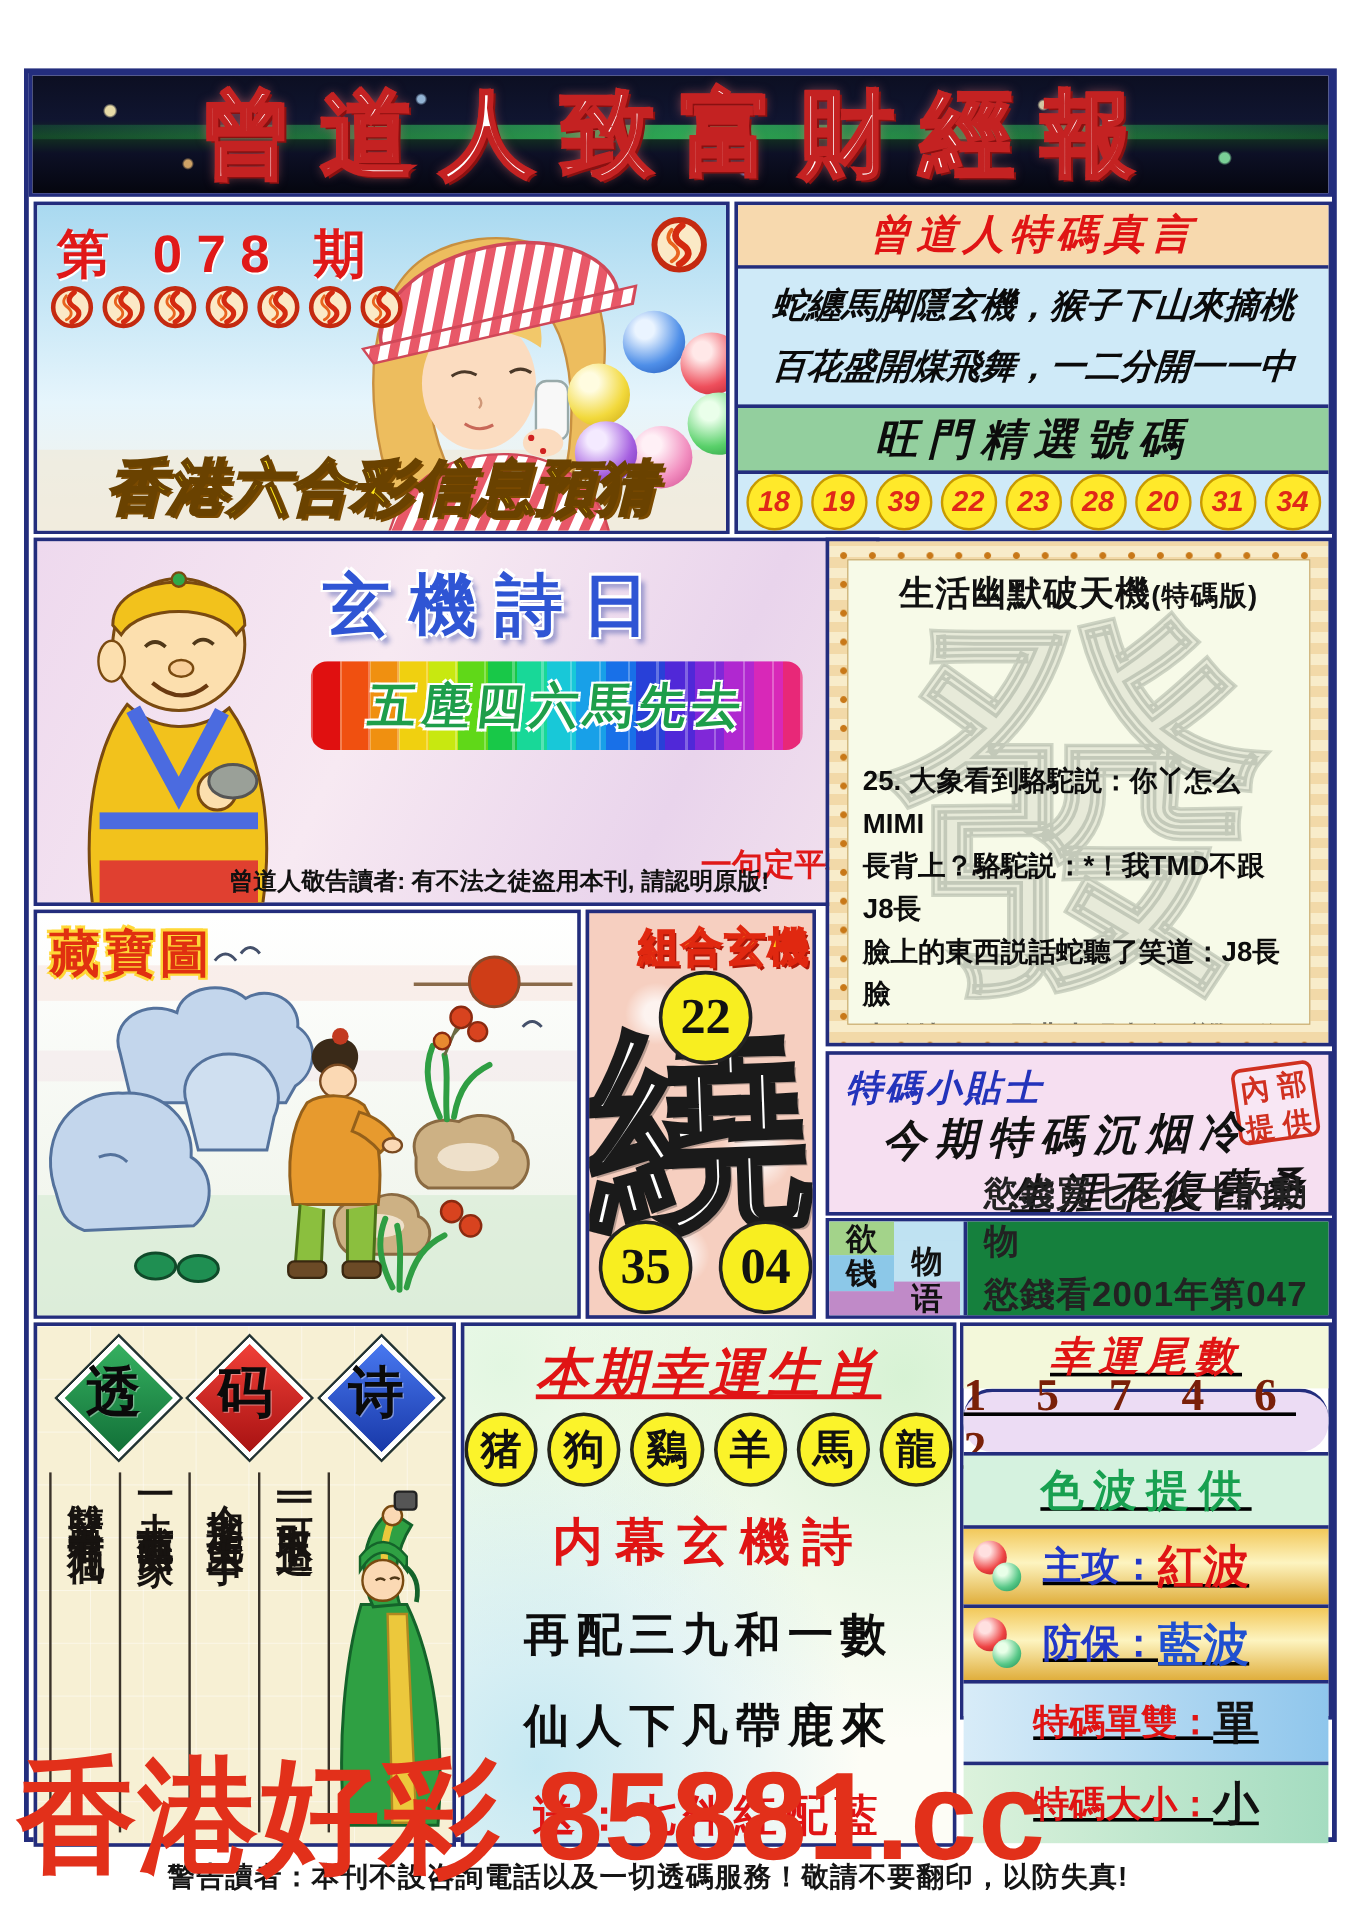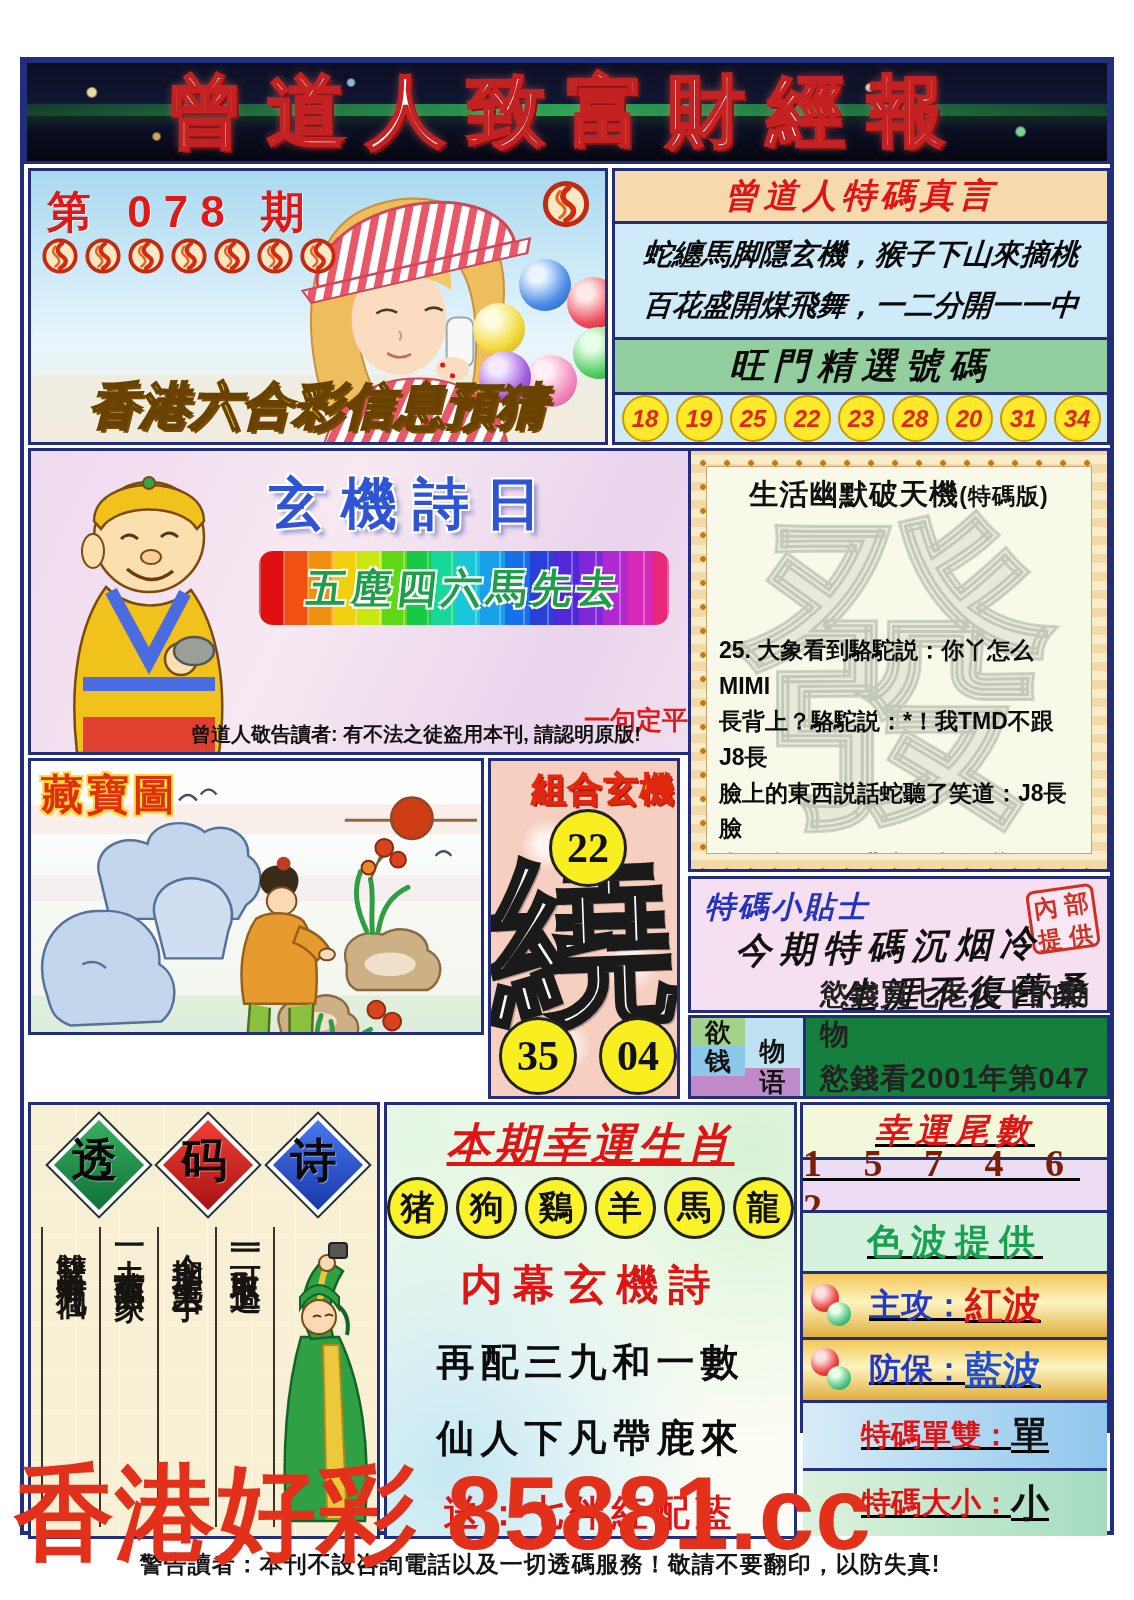--- a/index.html
+++ b/index.html
@@ -86,21 +86,21 @@
       background-size:24px 24px,auto;}
   .humor-inner{position:absolute;inset:15px;background:#f7fae8;border:1px solid #c8a868;padding:6px 12px;overflow:hidden;}
   .humor-title{text-align:center;font-size:29px;font-weight:900;color:#111;letter-spacing:1px;margin-top:2px;}
   .humor-title .suffix{font-size:23px;font-weight:700;}
   .humor-wm{position:absolute;left:50%;top:54%;transform:translate(-50%,-50%);
       font-size:330px;font-family:"Liberation Serif",serif;font-weight:700;
       color:rgba(150,158,140,.16);-webkit-text-stroke:3px rgba(130,140,125,.35);pointer-events:none;}
   .humor-body{position:relative;margin-top:118px;font-size:23px;line-height:1.55;font-weight:600;color:#0c0c0c;}
 
   
-  .treasure-block{left:28px;top:758px;width:456px;height:277px;overflow:hidden;background:#f4f8f0;}
+  .treasure-block{left:28px;top:758px;width:456px;height:341px;overflow:hidden;background:#f4f8f0;}
   .treasure-title{position:absolute;left:10px;top:6px;font-size:42px;font-weight:900;letter-spacing:4px;
       color:#e03010;text-shadow:2px 2px 0 #ffd838,-2px -2px 0 #ffd838,2px -2px 0 #ffd838,-2px 2px 0 #ffd838;}
 
   
   .combo-block{left:488px;top:758px;width:192px;height:341px;overflow:hidden;
       background:
         radial-gradient(circle at 30% 25%,rgba(255,255,255,.75) 0 10px,transparent 26px),
         radial-gradient(circle at 75% 60%,rgba(255,255,255,.7) 0 12px,transparent 30px),
         radial-gradient(circle at 40% 85%,rgba(255,255,255,.7) 0 10px,transparent 26px),
         #f6cfc0;}
@@ -187,21 +187,21 @@
   .lucky-gift{position:absolute;left:0;right:0;top:384px;text-align:center;font-size:36px;font-weight:900;
       color:#e01414;letter-spacing:6px;}
 
   
   .panel-block{left:800px;top:1102px;width:310px;height:331px;display:grid;
       grid-template-rows:52px 53px 61px 66px 63px 68px 68px;text-decoration:underline;}
   .prow{display:flex;align-items:center;justify-content:center;box-sizing:border-box;position:relative;}
   .prow + .prow{border-top:3px solid #232d7d;}
   .p-tail{background:#f3f8da;font-size:34px;font-weight:900;font-style:italic;color:#e01414;letter-spacing:6px;}
   .p-digits{background:#ecdcf4;font-size:38px;font-weight:900;color:#7a2008;letter-spacing:16px;
-      font-family:"Liberation Serif",serif;}
+      font-family:"Liberation Serif",serif;border-radius:24px;}
   .p-wave{background:#d5f2df;font-size:36px;font-weight:900;color:#18a050;letter-spacing:8px;}
   .p-gold{background:linear-gradient(180deg,#f2c85a,#fdf4c0 45%,#e0ae3c);}
   .p-blue{background:linear-gradient(90deg,#d8ecf8,#8fc6ec);}
   .p-green{background:linear-gradient(90deg,#dcf2dc,#a4dcc0);}
   .p-label-blue{font-size:32px;font-weight:900;color:#2238c8;}
   .p-label-red{font-size:30px;font-weight:900;color:#e01414;}
   .p-val-red{font-size:38px;font-weight:900;color:#e01414;}
   .p-val-blue{font-size:38px;font-weight:900;color:#2050d0;}
   .p-val-black{font-size:38px;font-weight:900;color:#111;}
   .ballpair{position:absolute;left:8px;top:50%;transform:translateY(-50%);width:44px;height:44px;}
@@ -323,21 +323,21 @@
 <div class="box truth-block">
   <div class="truth-header cc">曾道人特碼真言</div>
   <div class="truth-lines">
     <div class="truth-line">蛇纏馬脚隱玄機，猴子下山來摘桃</div>
     <div class="truth-line">百花盛開煤飛舞，一二分開一一中</div>
   </div>
   <div class="picks-title cc">旺門精選號碼</div>
   <div class="picks-row">
     <span class="num-ball">18</span>
     <span class="num-ball">19</span>
-    <span class="num-ball">25</span>
+    <span class="num-ball">39</span>
     <span class="num-ball">22</span>
     <span class="num-ball">23</span>
     <span class="num-ball">28</span>
     <span class="num-ball">20</span>
     <span class="num-ball">31</span>
     <span class="num-ball">34</span>
   </div>
 </div>
 
 <div class="box poem-block">

